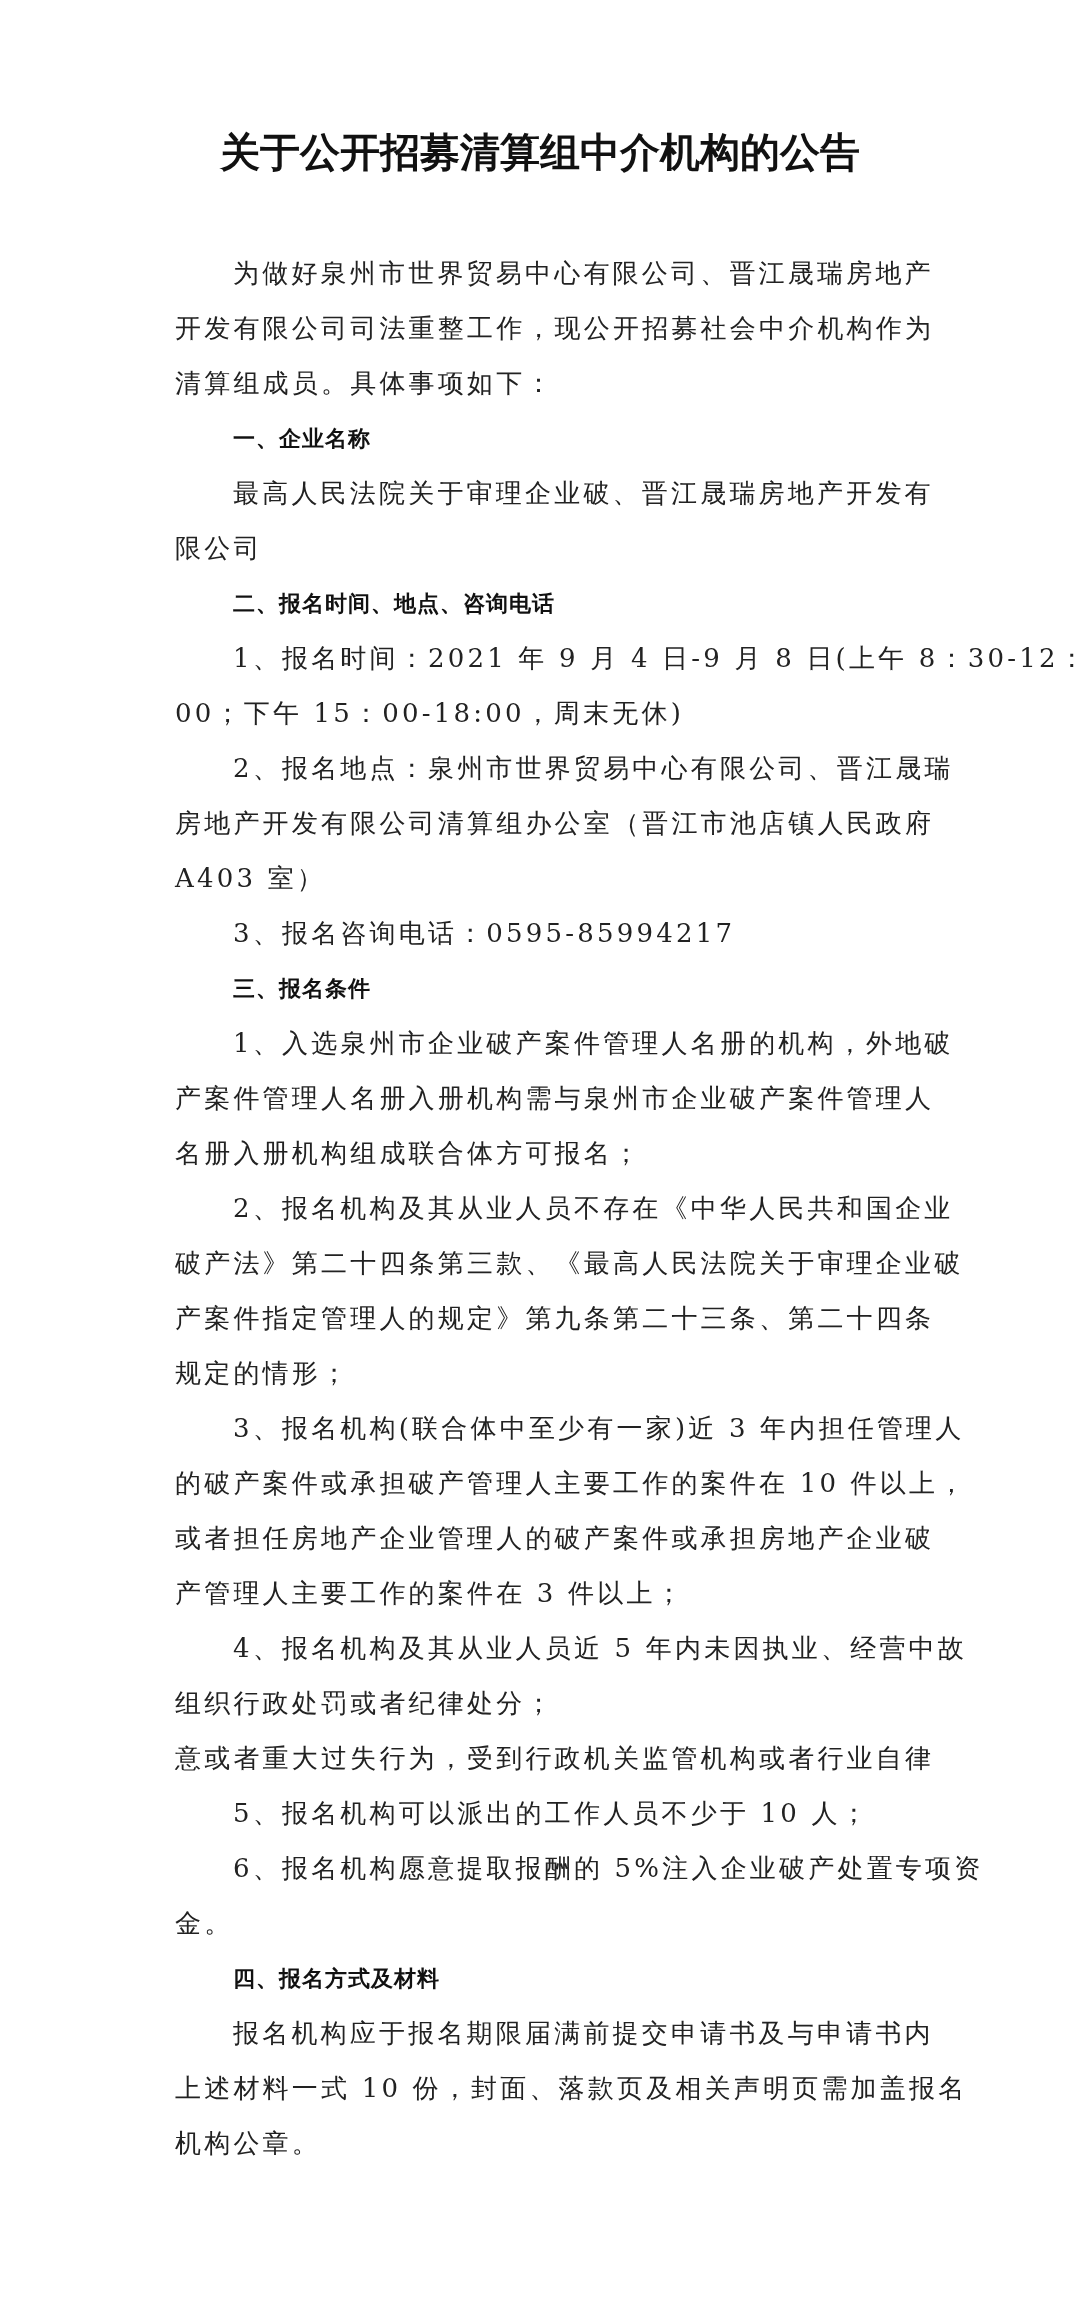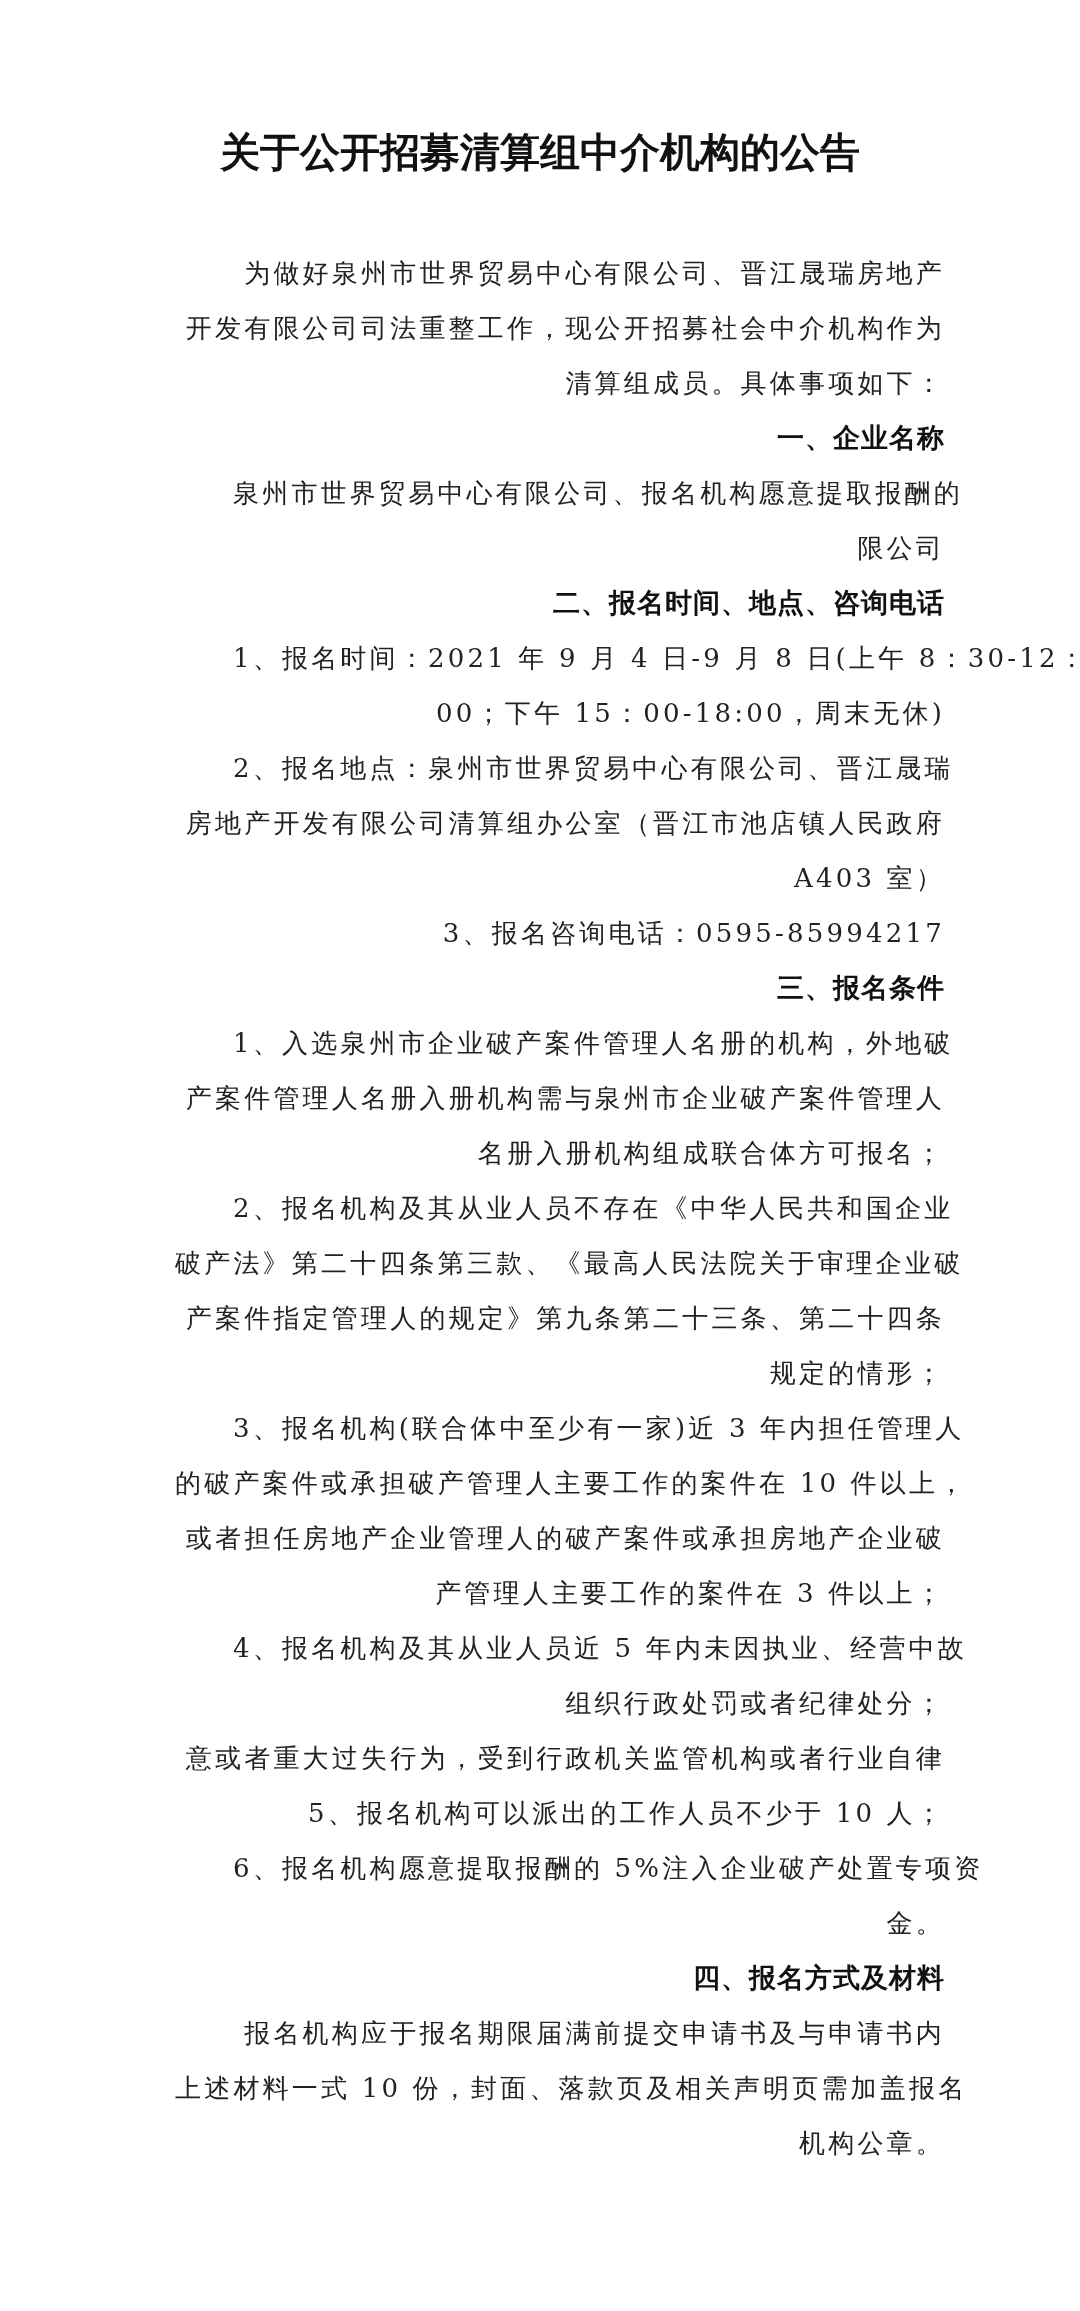--- a/index.html
+++ b/index.html
@@ -34,57 +34,56 @@
       font-weight: bold;
       letter-spacing: 0px;
       color: #111111;
       line-height: 60px;
     }
     .body {
       position: absolute;
       left: 175px;
       top: 246px;
       width: 770px;
-      text-align: right;
     }
     .line {
       height: 55px;
       line-height: 55px;
       font-family: "DejaVu Serif", "Liberation Serif", serif;
       font-size: 26px;
       letter-spacing: 3.2px;
       white-space: nowrap;
       color: #222222;
     }
     .line.indent {
       padding-left: 58px;
     }
     .line.heading {
       font-family: Liberation Serif, serif;
       font-weight: bold;
-      font-size: 27px;
+      font-size: 22px;
       letter-spacing: 1px;
       color: #111111;
       padding-left: 58px;
     }
   </style>
 </head>
 <body>
 
 <div class="page">
   <div class="title">关于公开招募清算组中介机构的公告</div>
   <div class="body" id="doc-body">
       <div>
         <div class="line indent">为做好泉州市世界贸易中心有限公司、晋江晟瑞房地产</div>
         <div class="line">开发有限公司司法重整工作，现公开招募社会中介机构作为</div>
         <div class="line">清算组成员。具体事项如下：</div>
       </div>
       <div class="line heading">一、企业名称</div>
       <div>
-        <div class="line indent">泉州市世界贸易中心有限公司、报名机构愿意提取报酬的</div>
+        <div class="line indent">最高人民法院关于审理企业破、晋江晟瑞房地产开发有</div>
         <div class="line">限公司</div>
       </div>
       <div class="line heading">二、报名时间、地点、咨询电话</div>
       <div>
         <div class="line indent">1、报名时间：2021 年 9 月 4 日-9 月 8 日(上午 8：30-12：</div>
         <div class="line">00；下午 15：00-18:00，周末无休)</div>
       </div>
       <div>
         <div class="line indent">2、报名地点：泉州市世界贸易中心有限公司、晋江晟瑞</div>
         <div class="line">房地产开发有限公司清算组办公室（晋江市池店镇人民政府</div>

